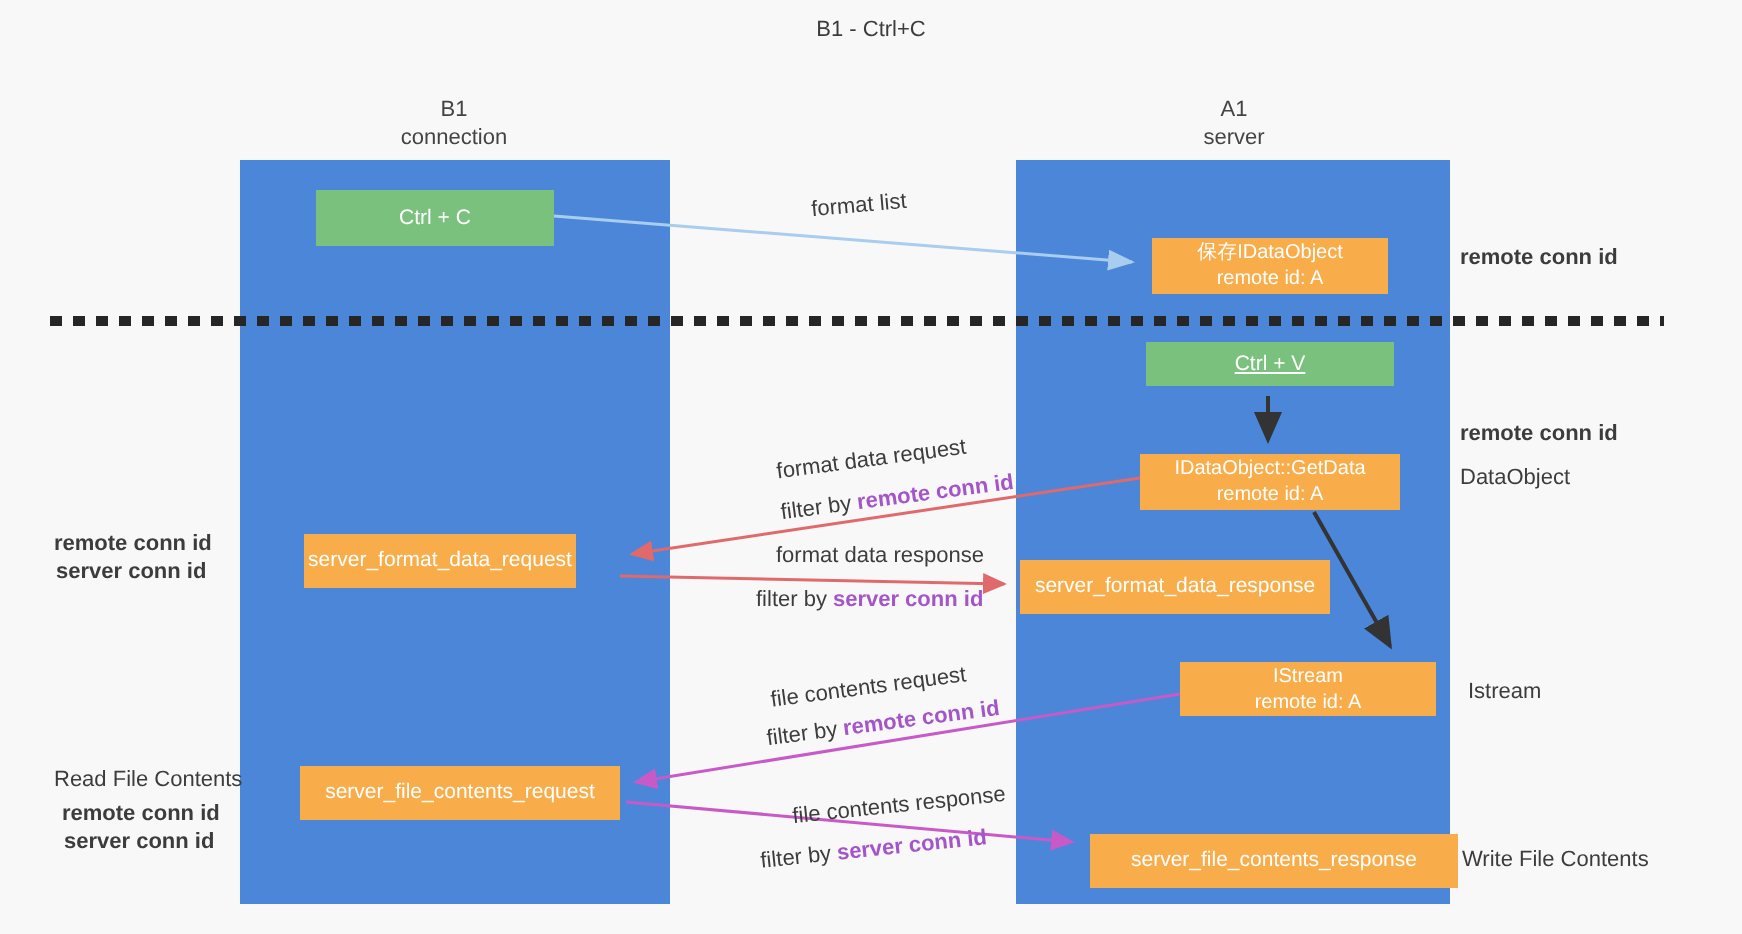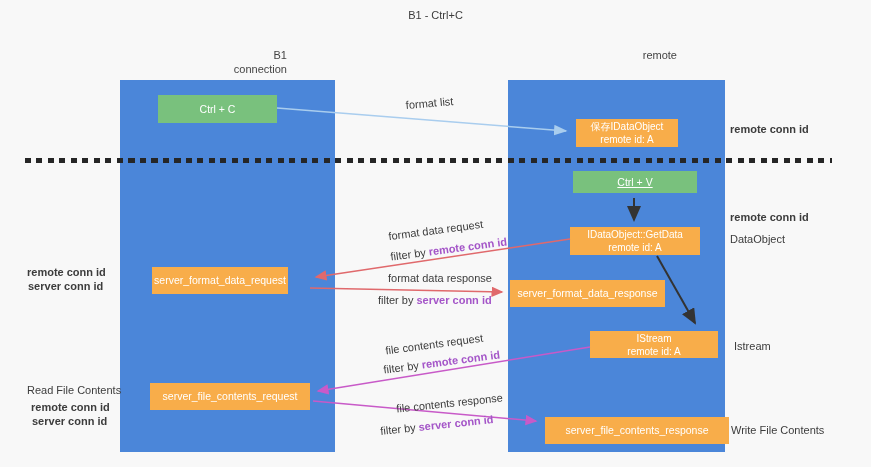--- a/index.html
+++ b/index.html
@@ -3,21 +3,21 @@
 <meta charset="utf-8">
 <style>
   * { margin:0; padding:0; box-sizing:border-box; }
   body { font-family:"Liberation Sans","DejaVu Sans",sans-serif; background:#e9e9e9; }
   .canvas {
     position:relative; width:871px; height:467px; background:#f8f8f8;
     overflow:hidden; font-family:"Liberation Sans","DejaVu Sans",sans-serif;
   }
   .title { position:absolute; left:0; right:0; top:6px; text-align:center;
            font-size:11px; line-height:19px; color:var(--text-dark); }
-  .lane-header { position:absolute; text-align:right; font-size:11px; line-height:14px;
+  .lane-header { position:absolute; text-align:center; font-size:11px; line-height:14px;
                  color:#444; width:120px; top:48px; }
   .lane { position:absolute; top:80px; height:372px; background:var(--lane-blue); }
   .lane-left  { left:120px; width:215px; }
   .lane-right { left:508px; width:217px; }
   .dashes { position:absolute; left:25px; top:158px; width:807px; height:5px; z-index:6;
             background:repeating-linear-gradient(90deg, #262626 0 6px, transparent 6px 11.5px); }
   .overlay { position:absolute; left:0; top:0; z-index:5; }
   .node { position:absolute; z-index:4; display:flex; flex-direction:column; align-items:center;
           justify-content:center; color:#fff; font-size:10.5px; line-height:13px; text-align:center; }
   .green  { background:var(--box-green); }
@@ -39,21 +39,22 @@
 
   <div class="title">
     <div>B1 - Ctrl+C</div>
   </div>
 
   <div class="lane-header" style="left:167px;">
     <div>B1</div>
     <div>connection</div>
   </div>
   <div class="lane-header" style="left:557px;">
-    <div>remote</div>
+    <div>A1</div>
+    <div>server</div>
   </div>
 
   <div class="lane lane-left"></div>
   <div class="lane lane-right"></div>
 
   <div class="dashes"></div>
 
   <svg class="overlay" width="871" height="467">
     <defs>
       <marker id="m-blue" markerWidth="10" markerHeight="8" refX="8" refY="3.5" orient="auto">
@@ -75,21 +76,21 @@
     <line x1="570" y1="239" x2="316" y2="277" stroke-width="1.5" marker-end="url(#m-red)" stroke="#e0696c"></line>
     <line x1="310" y1="288" x2="502" y2="292" stroke-width="1.5" marker-end="url(#m-red)" stroke="#e0696c"></line>
     <line x1="590" y1="347" x2="318" y2="391" stroke-width="1.5" marker-end="url(#m-magenta)" stroke="#c85ac8"></line>
     <line x1="313" y1="401" x2="536" y2="421" stroke-width="1.5" marker-end="url(#m-magenta)" stroke="#c85ac8"></line>
   </svg>
 
   <div class="node green" style="left:158px; top:95px; width:119px; height:28px;align-items:center;">
     <span>Ctrl + C</span>
   </div>
 
-  <div class="node orange" style="left:576px; top:119px; width:102px; height:28px; font-size:10px;">
+  <div class="node orange" style="left:576px; top:119px; width:118px; height:28px; font-size:10px;">
     <span>保存IDataObject</span>
     <span>remote id: A</span>
   </div>
 
   <div class="node green" style="left:573px; top:171px; width:124px; height:22px;text-decoration:underline;">
     <span>Ctrl + V</span>
   </div>
 
   <div class="node orange" style="left:570px; top:227px; width:130px; height:28px; font-size:10px;">
     <span>IDataObject::GetData</span>

